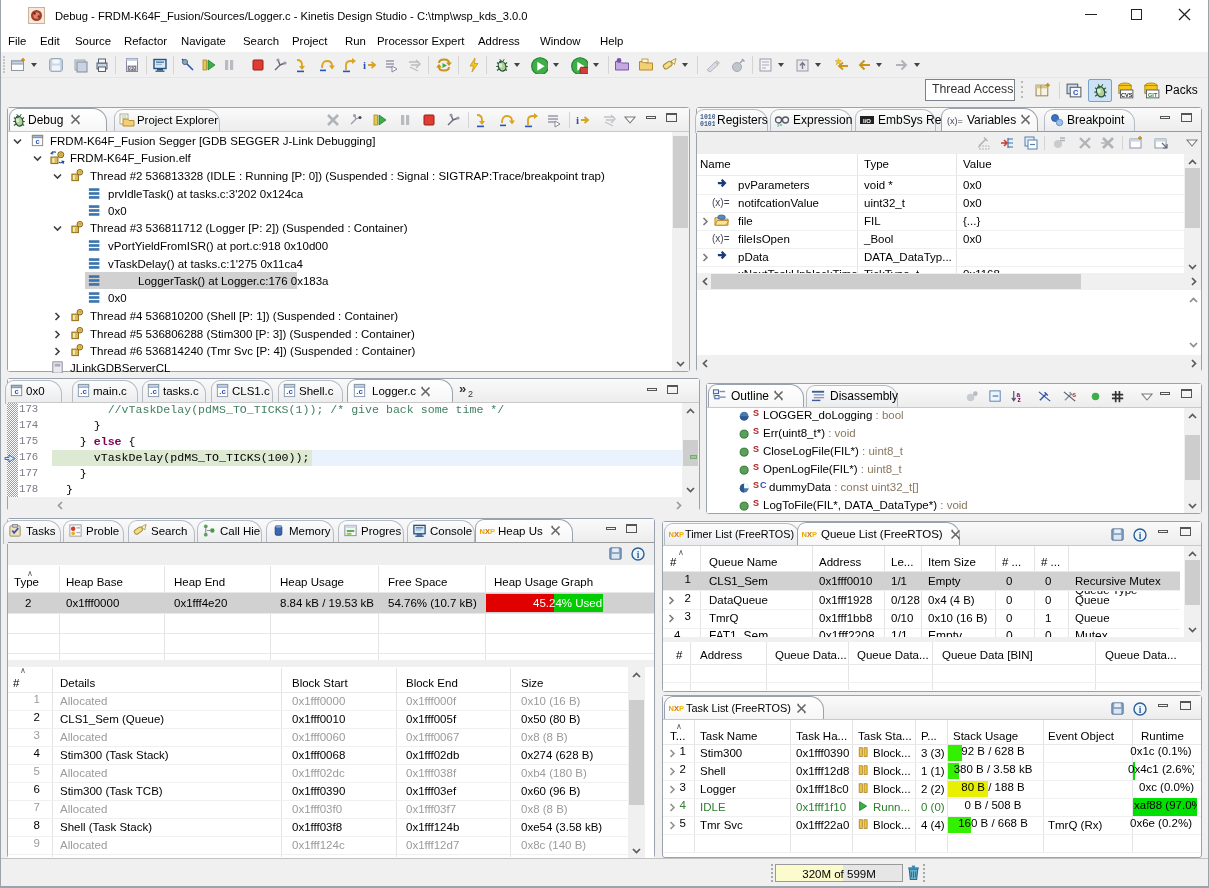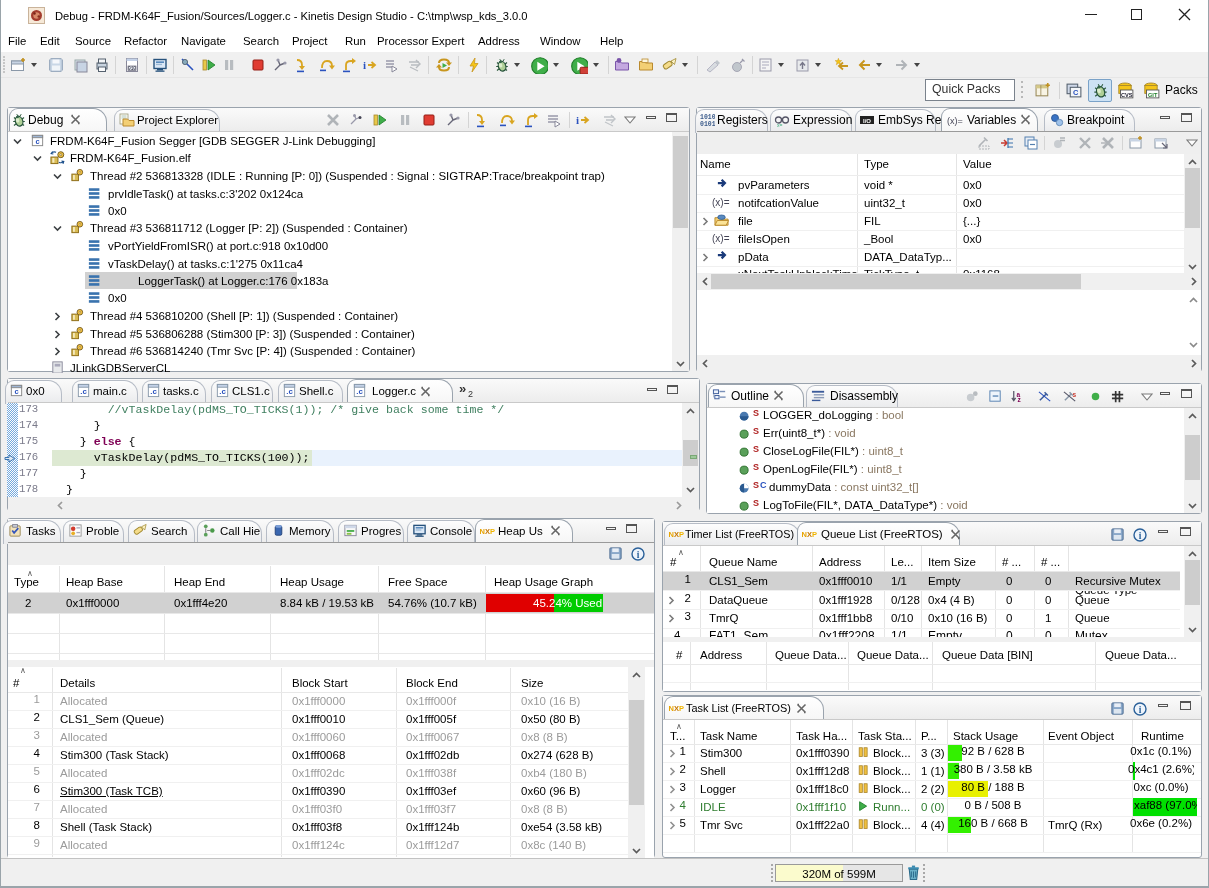--- a/index.html
+++ b/index.html
@@ -201,21 +201,21 @@
 <svg style="position:absolute;left:856px;top:57px" width="16" height="16" viewBox="0 0 16 16">
     <path d="M14 8 L4 8 M8.5 3.5 L4 8 L8.5 12.5" stroke="#c8961e" stroke-width="2" fill="none"></path>
   </svg>
 <div style="position:absolute;left:876px;top:63px;width:0;height:0;border-left:3.5px solid transparent;border-right:3.5px solid transparent;border-top:4.5px solid #444"></div>
 <svg style="position:absolute;left:894px;top:57px" width="16" height="16" viewBox="0 0 16 16">
     <path d="M2 8 L12 8 M7.5 3.5 L12 8 L7.5 12.5" stroke="#b0b4b8" stroke-width="2" fill="none"></path>
   </svg>
 <div style="position:absolute;left:914px;top:63px;width:0;height:0;border-left:3.5px solid transparent;border-right:3.5px solid transparent;border-top:4.5px solid #444"></div>
 <div style="position:absolute;left:0px;top:78px;width:1209px;height:25px;background:#f0f0f0"></div>
 <div style="position:absolute;left:925px;top:79px;width:90px;height:22px;background:#ffffff;border:1px solid #7a828c"></div>
-<div style="position:absolute;left:932px;top:82px;font:normal 12.3px 'Liberation Sans',sans-serif;color:#333;white-space:pre;line-height:15px;">Quick Packs</div>
+<div style="position:absolute;left:932px;top:82px;font:normal 12.3px 'Liberation Sans',sans-serif;color:#333;white-space:pre;line-height:15px;">Thread Access</div>
 <div style="position:absolute;left:1021px;top:81px;width:2px;height:2px;background:#b8b8b8"></div>
 <div style="position:absolute;left:1021px;top:86px;width:2px;height:2px;background:#b8b8b8"></div>
 <div style="position:absolute;left:1021px;top:91px;width:2px;height:2px;background:#b8b8b8"></div>
 <div style="position:absolute;left:1021px;top:96px;width:2px;height:2px;background:#b8b8b8"></div>
 <svg style="position:absolute;left:1035px;top:82px" width="17" height="17" viewBox="0 0 16 16">
     <rect x="1" y="3" width="11" height="10" fill="#f8f4e4" stroke="#9a8a5a" stroke-width="1"></rect>
     <rect x="1" y="3" width="11" height="3" fill="#d4c888"></rect>
     <line x1="5.5" y1="3" x2="5.5" y2="13" stroke="#9a8a5a" stroke-width="0.8"></line>
     <path d="M10 1 L14 1 M12 -1 L12 3" transform="translate(0,2)" stroke="#c09020" stroke-width="1.5"></path>
   </svg>
@@ -941,21 +941,21 @@
 <div style="position:absolute;left:406px;top:748px;font:normal 11.5px 'Liberation Sans',sans-serif;color:#000000;white-space:pre;line-height:14px;">0x1fff02db</div>
 <div style="position:absolute;left:521px;top:748px;font:normal 11.5px 'Liberation Sans',sans-serif;color:#000000;white-space:pre;line-height:14px;">0x274 (628 B)</div>
 <div style="position:absolute;left:8px;top:764px;width:620px;height:1px;background:#f0f0f0"></div>
 <div style="position:absolute;left:14px;top:765px;width:26px;text-align:right;font:11.5px 'Liberation Sans';color:#9b9b9b">5</div>
 <div style="position:absolute;left:60px;top:766px;font:normal 11.5px 'Liberation Sans',sans-serif;color:#9b9b9b;white-space:pre;line-height:14px;">Allocated</div>
 <div style="position:absolute;left:292px;top:766px;font:normal 11.5px 'Liberation Sans',sans-serif;color:#9b9b9b;white-space:pre;line-height:14px;">0x1fff02dc</div>
 <div style="position:absolute;left:406px;top:766px;font:normal 11.5px 'Liberation Sans',sans-serif;color:#9b9b9b;white-space:pre;line-height:14px;">0x1fff038f</div>
 <div style="position:absolute;left:521px;top:766px;font:normal 11.5px 'Liberation Sans',sans-serif;color:#9b9b9b;white-space:pre;line-height:14px;">0xb4 (180 B)</div>
 <div style="position:absolute;left:8px;top:782px;width:620px;height:1px;background:#f0f0f0"></div>
 <div style="position:absolute;left:14px;top:783px;width:26px;text-align:right;font:11.5px 'Liberation Sans';color:#000000">6</div>
-<div style="position:absolute;left:60px;top:784px;font:normal 11.5px 'Liberation Sans',sans-serif;color:#000000;white-space:pre;line-height:14px;text-decoration:underline;">Stim300 (Task TCB)</div>
+<div style="position:absolute;left:60px;top:784px;font:normal 11.5px 'Liberation Sans',sans-serif;color:#000000;white-space:pre;line-height:14px;">Stim300 (Task TCB)</div>
 <div style="position:absolute;left:292px;top:784px;font:normal 11.5px 'Liberation Sans',sans-serif;color:#000000;white-space:pre;line-height:14px;">0x1fff0390</div>
 <div style="position:absolute;left:406px;top:784px;font:normal 11.5px 'Liberation Sans',sans-serif;color:#000000;white-space:pre;line-height:14px;">0x1fff03ef</div>
 <div style="position:absolute;left:521px;top:784px;font:normal 11.5px 'Liberation Sans',sans-serif;color:#000000;white-space:pre;line-height:14px;">0x60 (96 B)</div>
 <div style="position:absolute;left:8px;top:800px;width:620px;height:1px;background:#f0f0f0"></div>
 <div style="position:absolute;left:14px;top:801px;width:26px;text-align:right;font:11.5px 'Liberation Sans';color:#9b9b9b">7</div>
 <div style="position:absolute;left:60px;top:802px;font:normal 11.5px 'Liberation Sans',sans-serif;color:#9b9b9b;white-space:pre;line-height:14px;">Allocated</div>
 <div style="position:absolute;left:292px;top:802px;font:normal 11.5px 'Liberation Sans',sans-serif;color:#9b9b9b;white-space:pre;line-height:14px;">0x1fff03f0</div>
 <div style="position:absolute;left:406px;top:802px;font:normal 11.5px 'Liberation Sans',sans-serif;color:#9b9b9b;white-space:pre;line-height:14px;">0x1fff03f7</div>
 <div style="position:absolute;left:521px;top:802px;font:normal 11.5px 'Liberation Sans',sans-serif;color:#9b9b9b;white-space:pre;line-height:14px;">0x8 (8 B)</div>
 <div style="position:absolute;left:8px;top:818px;width:620px;height:1px;background:#f0f0f0"></div>
@@ -1171,21 +1171,21 @@
 <div style="position:absolute;left:700px;top:782px;font:normal 11.5px 'Liberation Sans',sans-serif;color:#000000;white-space:pre;line-height:14px;">Logger</div>
 <div style="position:absolute;left:796px;top:782px;font:normal 11.5px 'Liberation Sans',sans-serif;color:#000000;white-space:pre;line-height:14px;">0x1fff18c0</div>
 <svg style="position:absolute;left:857px;top:782px" width="14" height="14" viewBox="0 0 16 16">
     <rect x="2.5" y="2" width="3.6" height="10" fill="#f0c040" stroke="#a8842a" stroke-width="0.9"></rect>
     <rect x="8" y="2" width="3.6" height="10" fill="#f0c040" stroke="#a8842a" stroke-width="0.9"></rect>
   </svg>
 <div style="position:absolute;left:873px;top:782px;font:normal 11.5px 'Liberation Sans',sans-serif;color:#000000;white-space:pre;line-height:14px;">Block...</div>
 <div style="position:absolute;left:921px;top:782px;font:normal 11.5px 'Liberation Sans',sans-serif;color:#000000;white-space:pre;line-height:14px;">2 (2)</div>
 <div style="position:absolute;left:948px;top:781px;width:40px;height:16px;background:#e8f000"></div>
 <div style="position:absolute;left:948px;top:781px;width:90px;text-align:center;font:11.5px 'Liberation Sans';color:#000;white-space:pre">80 B / 188 B</div>
-<div style="position:absolute;left:1128px;top:781px;width:66px;overflow:hidden;font:11.5px 'Liberation Sans';color:#000;white-space:pre;text-align:center">0xc (0.0%)</div>
+<div style="position:absolute;left:1128px;top:781px;width:66px;overflow:hidden;font:11.5px 'Liberation Sans';color:#000;white-space:pre;text-align:right">0xc (0.0%)</div>
 <div style="position:absolute;left:663px;top:798px;width:538px;height:1px;background:#f0f0f0"></div>
 <svg style="position:absolute;left:667px;top:802px" width="11" height="11">
     <path d="M3.5 2 L7 5.5 L3.5 9" fill="none" stroke="#909090" stroke-width="1.6"></path>
   </svg>
 <div style="position:absolute;left:674px;top:799px;width:12px;text-align:right;font:11.5px 'Liberation Sans';color:#2f7d2f">4</div>
 <div style="position:absolute;left:700px;top:800px;font:normal 11.5px 'Liberation Sans',sans-serif;color:#2f7d2f;white-space:pre;line-height:14px;">IDLE</div>
 <div style="position:absolute;left:796px;top:800px;font:normal 11.5px 'Liberation Sans',sans-serif;color:#2f7d2f;white-space:pre;line-height:14px;">0x1fff1f10</div>
 <svg style="position:absolute;left:857px;top:800px" width="14" height="14" viewBox="0 0 16 16">
     <path d="M3 2 L11 7 L3 12 Z" fill="#3fae49" stroke="#1e7e28" stroke-width="1"></path>
   </svg>

